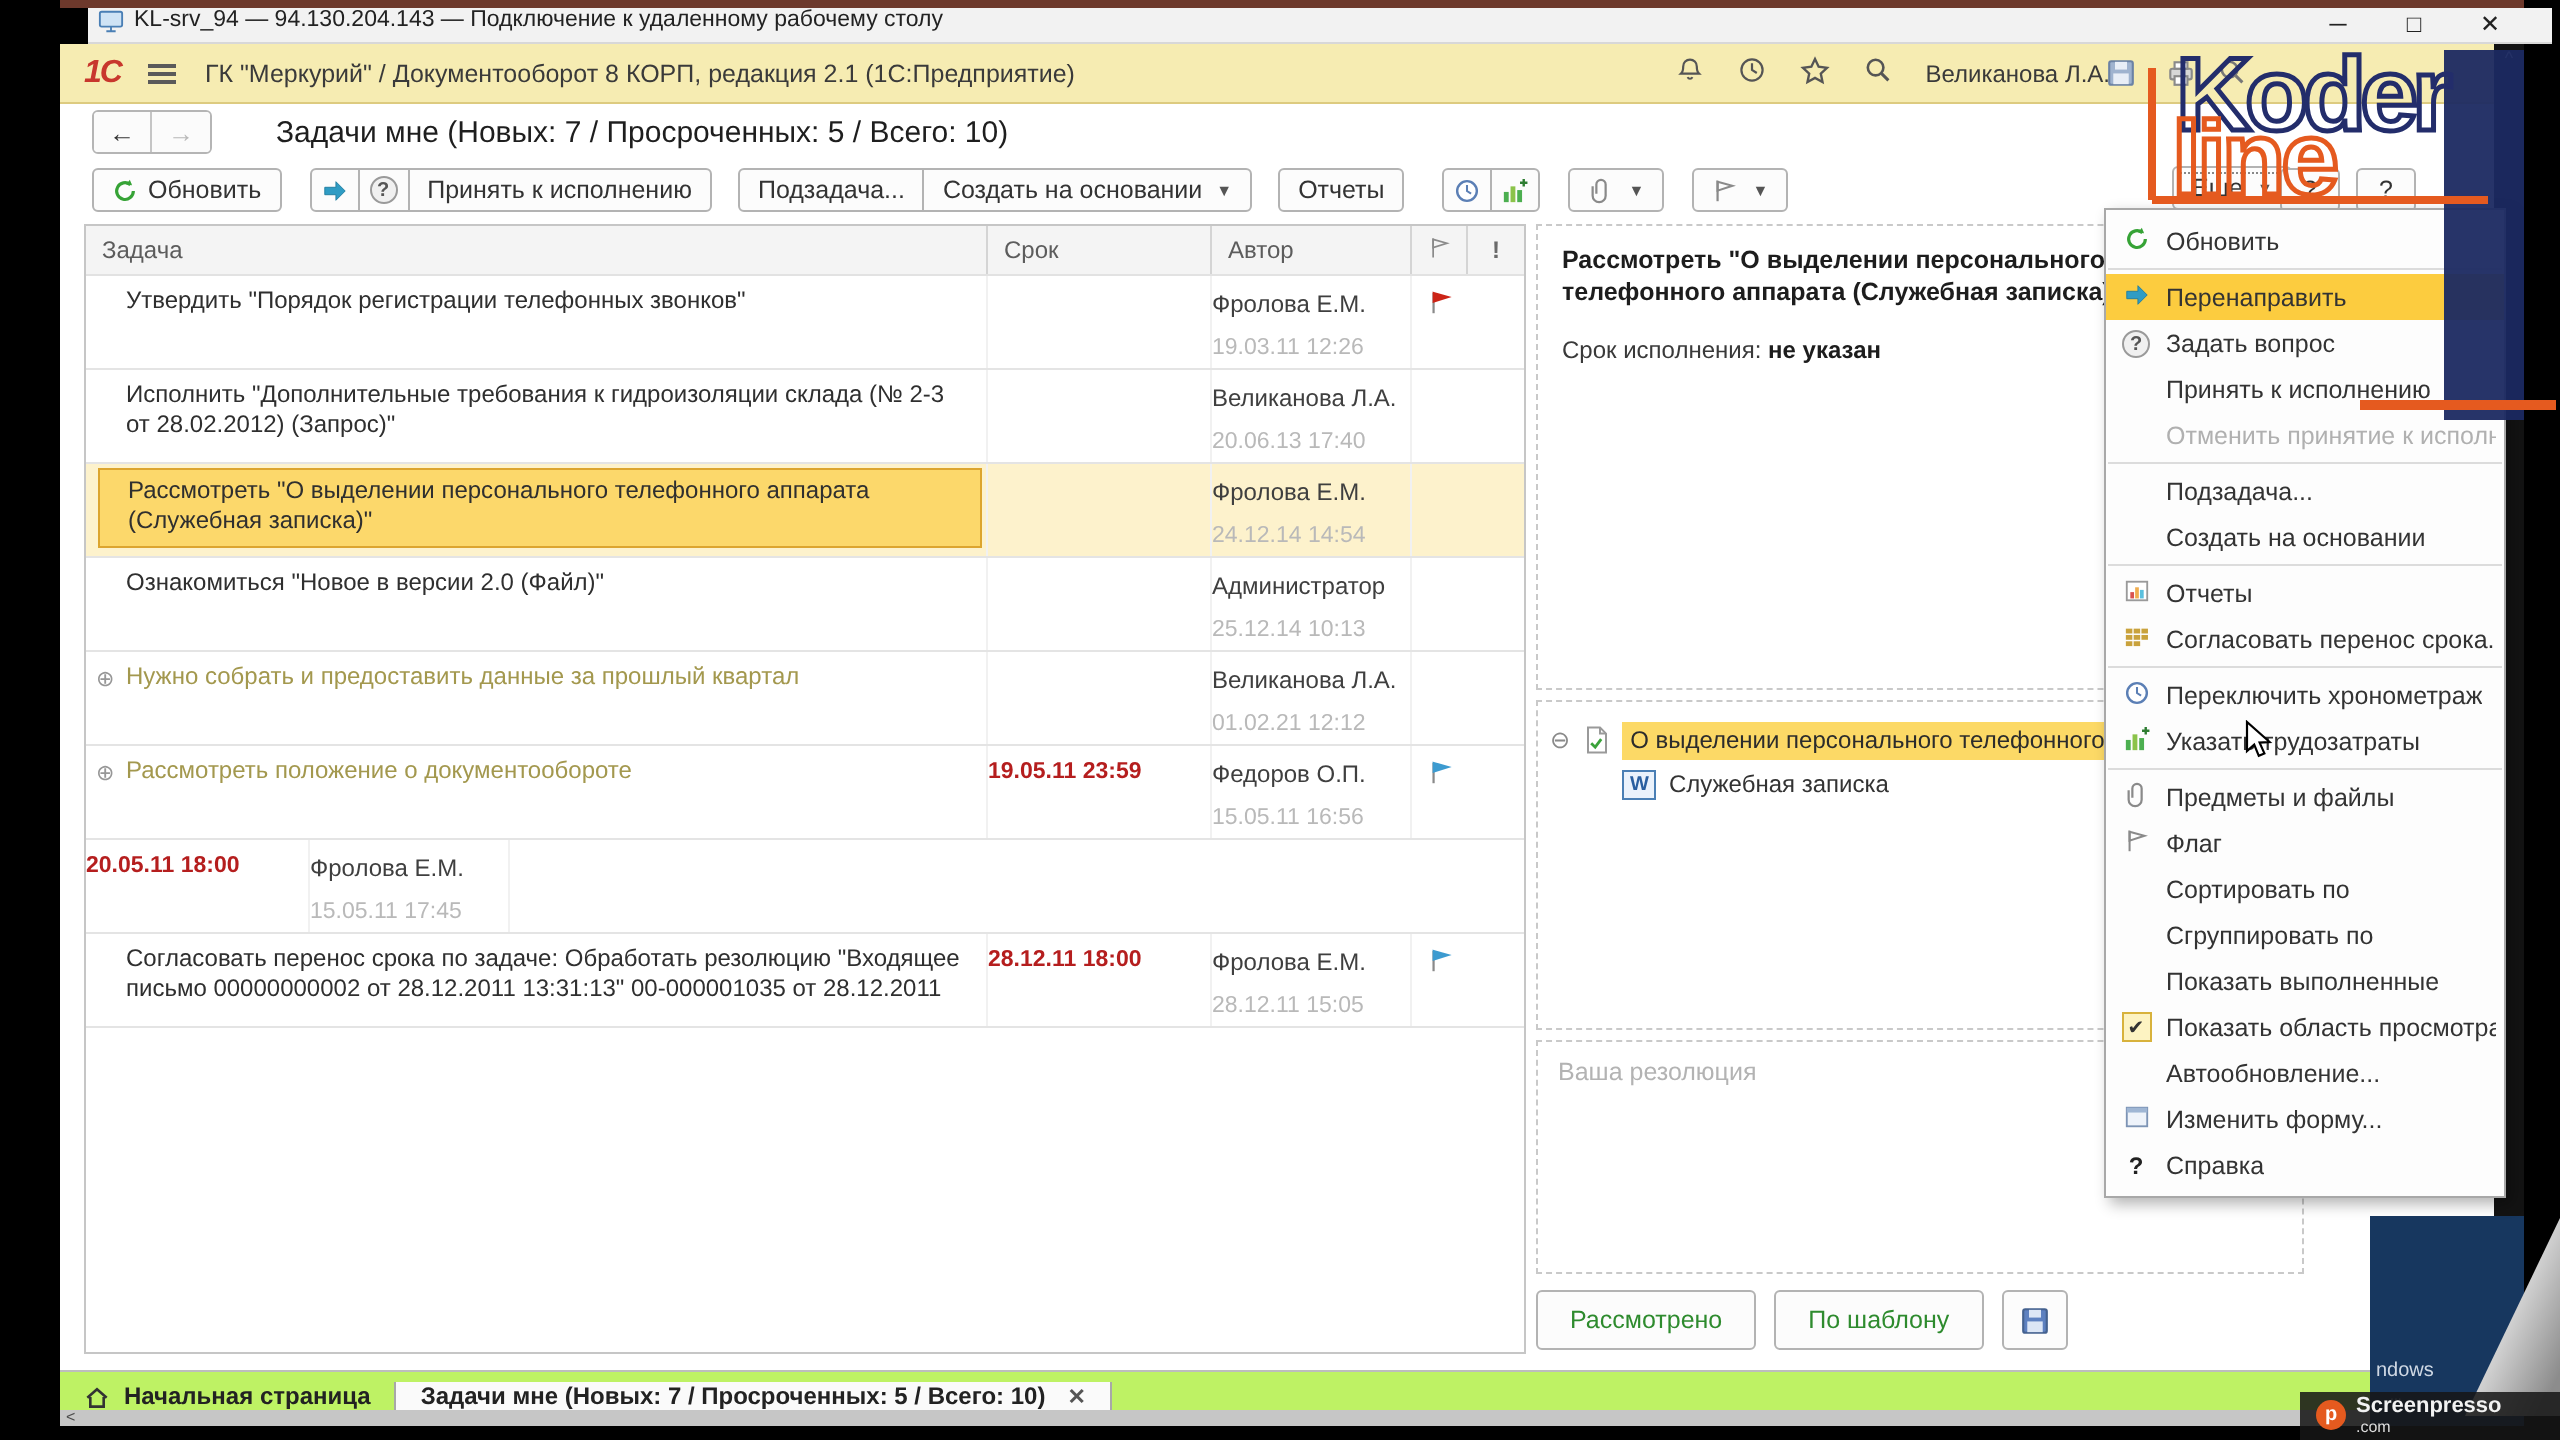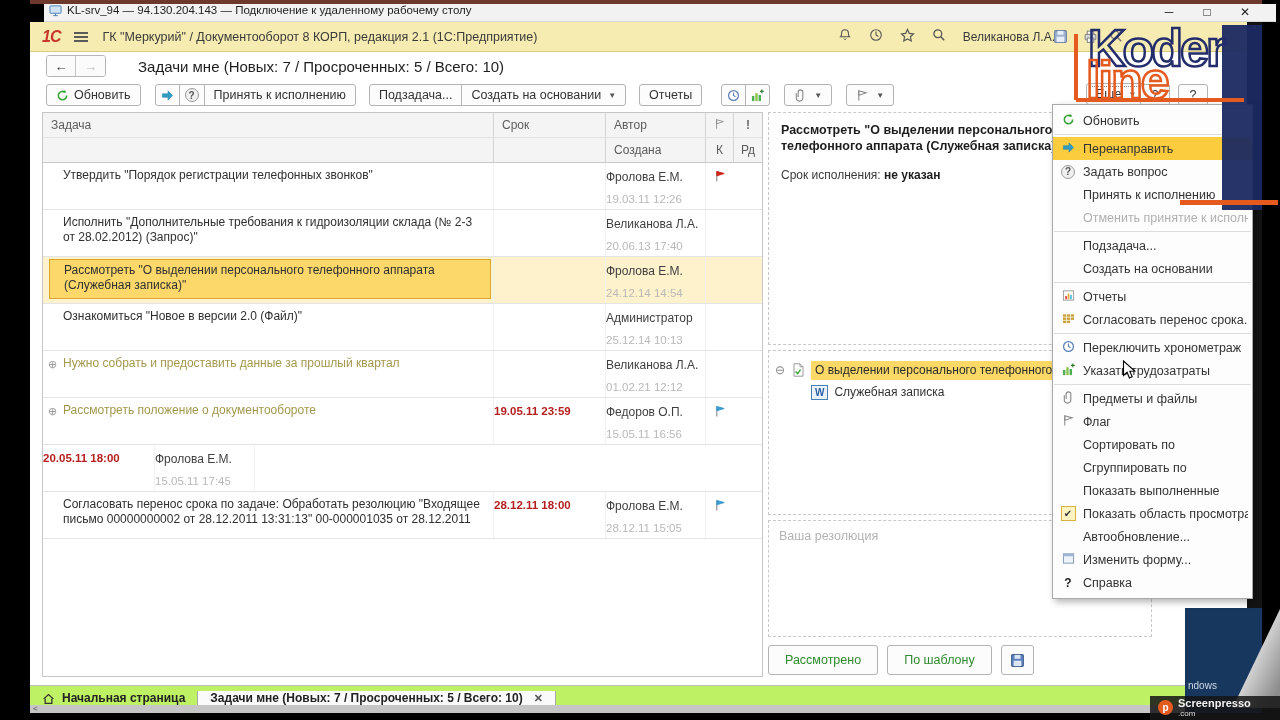--- a/index.html
+++ b/index.html
@@ -287,27 +287,20 @@
       <div class="th-row r1">
         <div class="th c-task">Задача</div>
         <div class="th c-due">Срок</div>
         <div class="th c-author">Автор</div>
         <div class="th c-flag"><svg width="12" height="12" viewBox="0 0 14 14">
               <path d="M3 1.5v11" stroke="#8a8a8a"></path>
               <path d="M3 2l8 2.2L3 6.8z" fill="none" stroke="#8a8a8a"></path>
             </svg></div>
         <div class="th c-excl" style="color:#6a6a6a;font-weight:bold;">!</div>
       </div>
-      <div class="th-row r2">
-        <div class="th c-task"></div>
-        <div class="th c-due"></div>
-        <div class="th c-author">Создана</div>
-        <div class="th c-flag">К</div>
-        <div class="th c-excl">Рд</div>
-      </div>
       <div id="rows">
           <div class="row">
             <div class="c-task">
               <div class="ti">Утвердить "Порядок регистрации телефонных звонков"</div>
             </div>
             <div class="c-due"></div>
             <div class="c-author">
               <div class="auth">Фролова Е.М.</div>
               <div class="crtd">19.03.11 12:26</div>
             </div>

